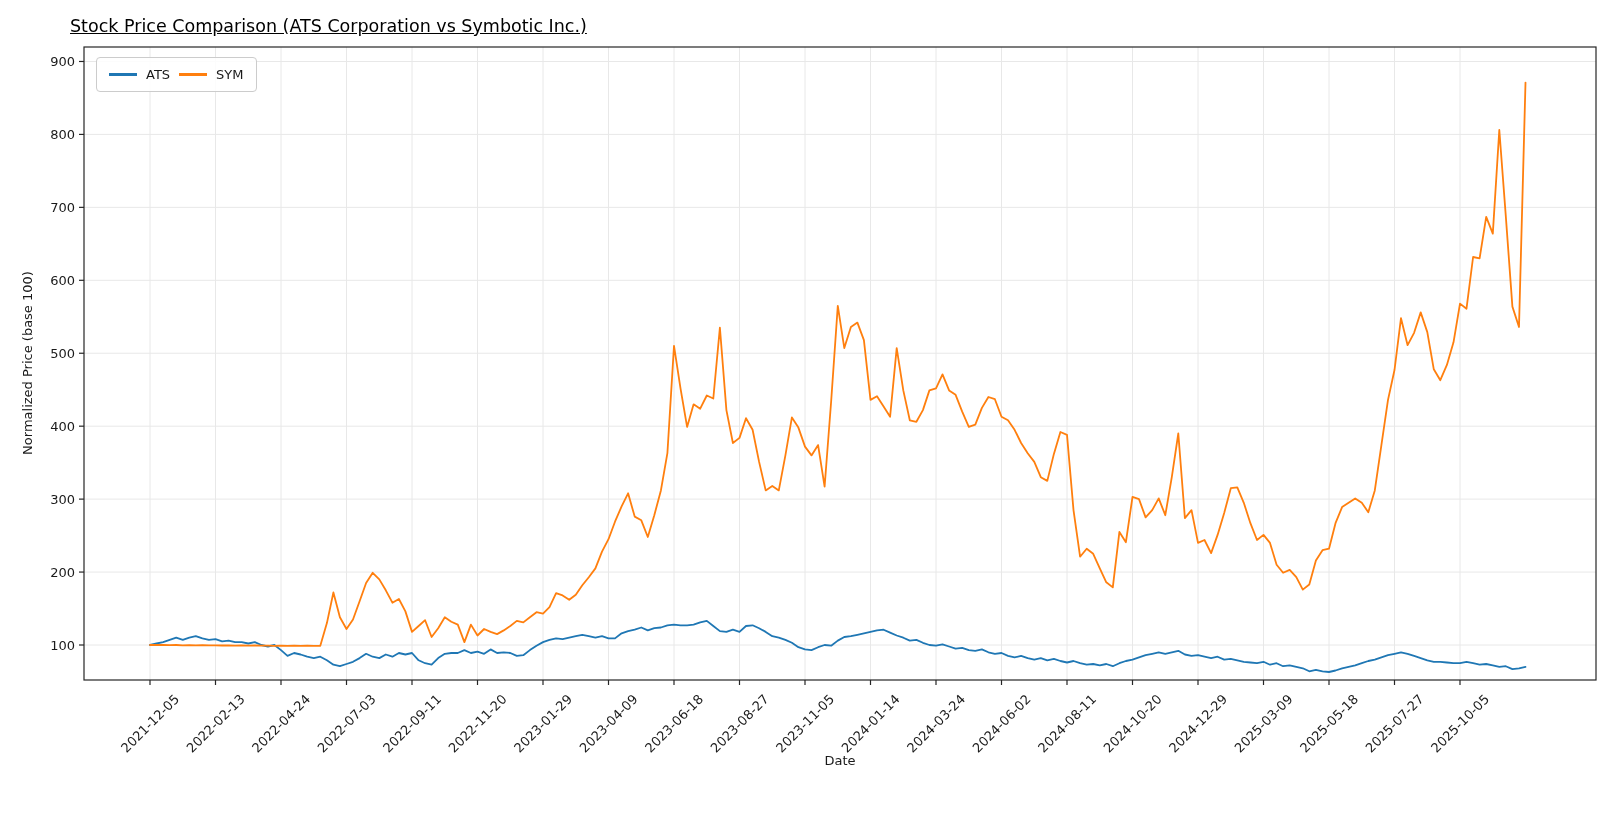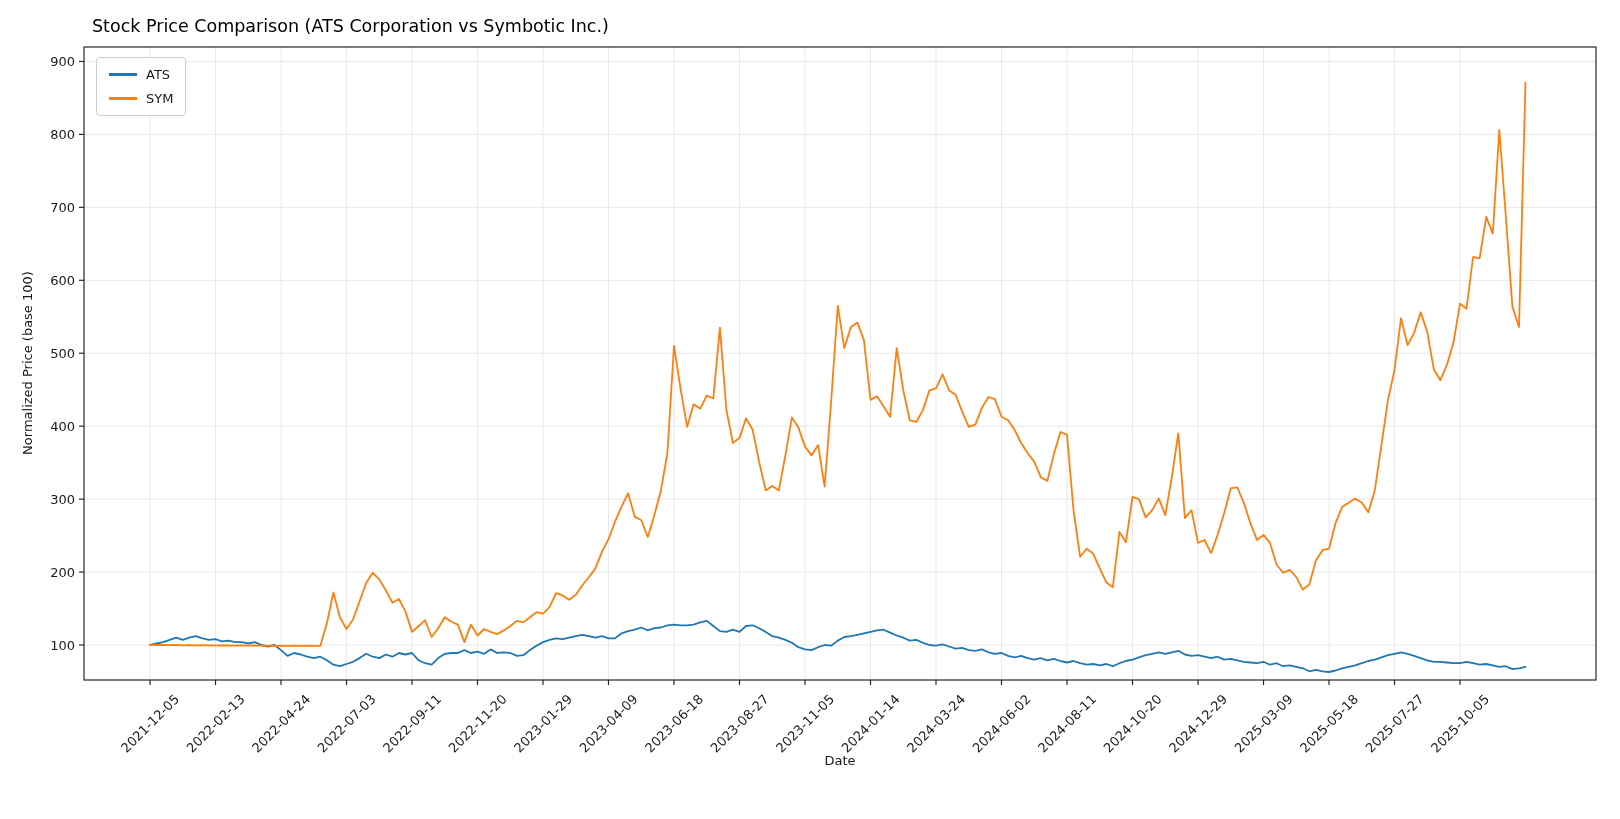--- a/index.html
+++ b/index.html
@@ -3,28 +3,28 @@
 <meta charset="utf-8">
 <style>
   html,body{margin:0;padding:0;background:#ffffff;}
   #figure{position:relative;width:1620px;height:819px;background:#ffffff;
           font-family:"DejaVu Sans",sans-serif;overflow:hidden;}
   #plot{position:absolute;left:0;top:0;}
   .grid{stroke:#e8e8e8;stroke-width:1;}
   .tick{stroke:#262626;stroke-width:1.2;}
   .ylab{font:13px "DejaVu Sans",sans-serif;fill:#1a1a1a;text-anchor:end;}
   .xlab{font:13px "DejaVu Sans",sans-serif;fill:#1a1a1a;text-anchor:end;}
-  .title{position:absolute;left:92px;top:16px;font-size:17.5px;color:#000;}
+  .title{position:absolute;left:70px;top:16px;font-size:17.5px;color:#000;text-decoration:underline;}
   .xlabel{position:absolute;left:840px;top:753px;transform:translateX(-50%);
           font-size:13px;color:#1a1a1a;text-align:right;}
   .ylabel{position:absolute;left:27px;top:363px;transform:translate(-50%,-50%) rotate(-90deg);
           transform-origin:center;font-size:13px;color:#1a1a1a;white-space:nowrap;}
   .legend{position:absolute;left:96px;top:57px;background:rgba(255,255,255,.85);
           border:1px solid #cccccc;border-radius:4px;padding:9px 12px;
-          display:flex;flex-direction:column;gap:9px;}
+          display:flex;flex-direction:row;gap:9px;}
   .legend-item{display:flex;align-items:center;gap:9px;font-size:13px;color:#1a1a1a;}
   .swatch{display:inline-block;width:28px;height:2.5px;background:#888;}
 </style>
 </head>
 <body>
 
 <div id="figure">
   <svg id="plot" width="1620" height="819" viewBox="0 0 1620 819">
       <line x1="84" x2="1596" y1="645" y2="645" class="grid"></line>
       <line x1="84" x2="1596" y1="572.06" y2="572.06" class="grid"></line>

